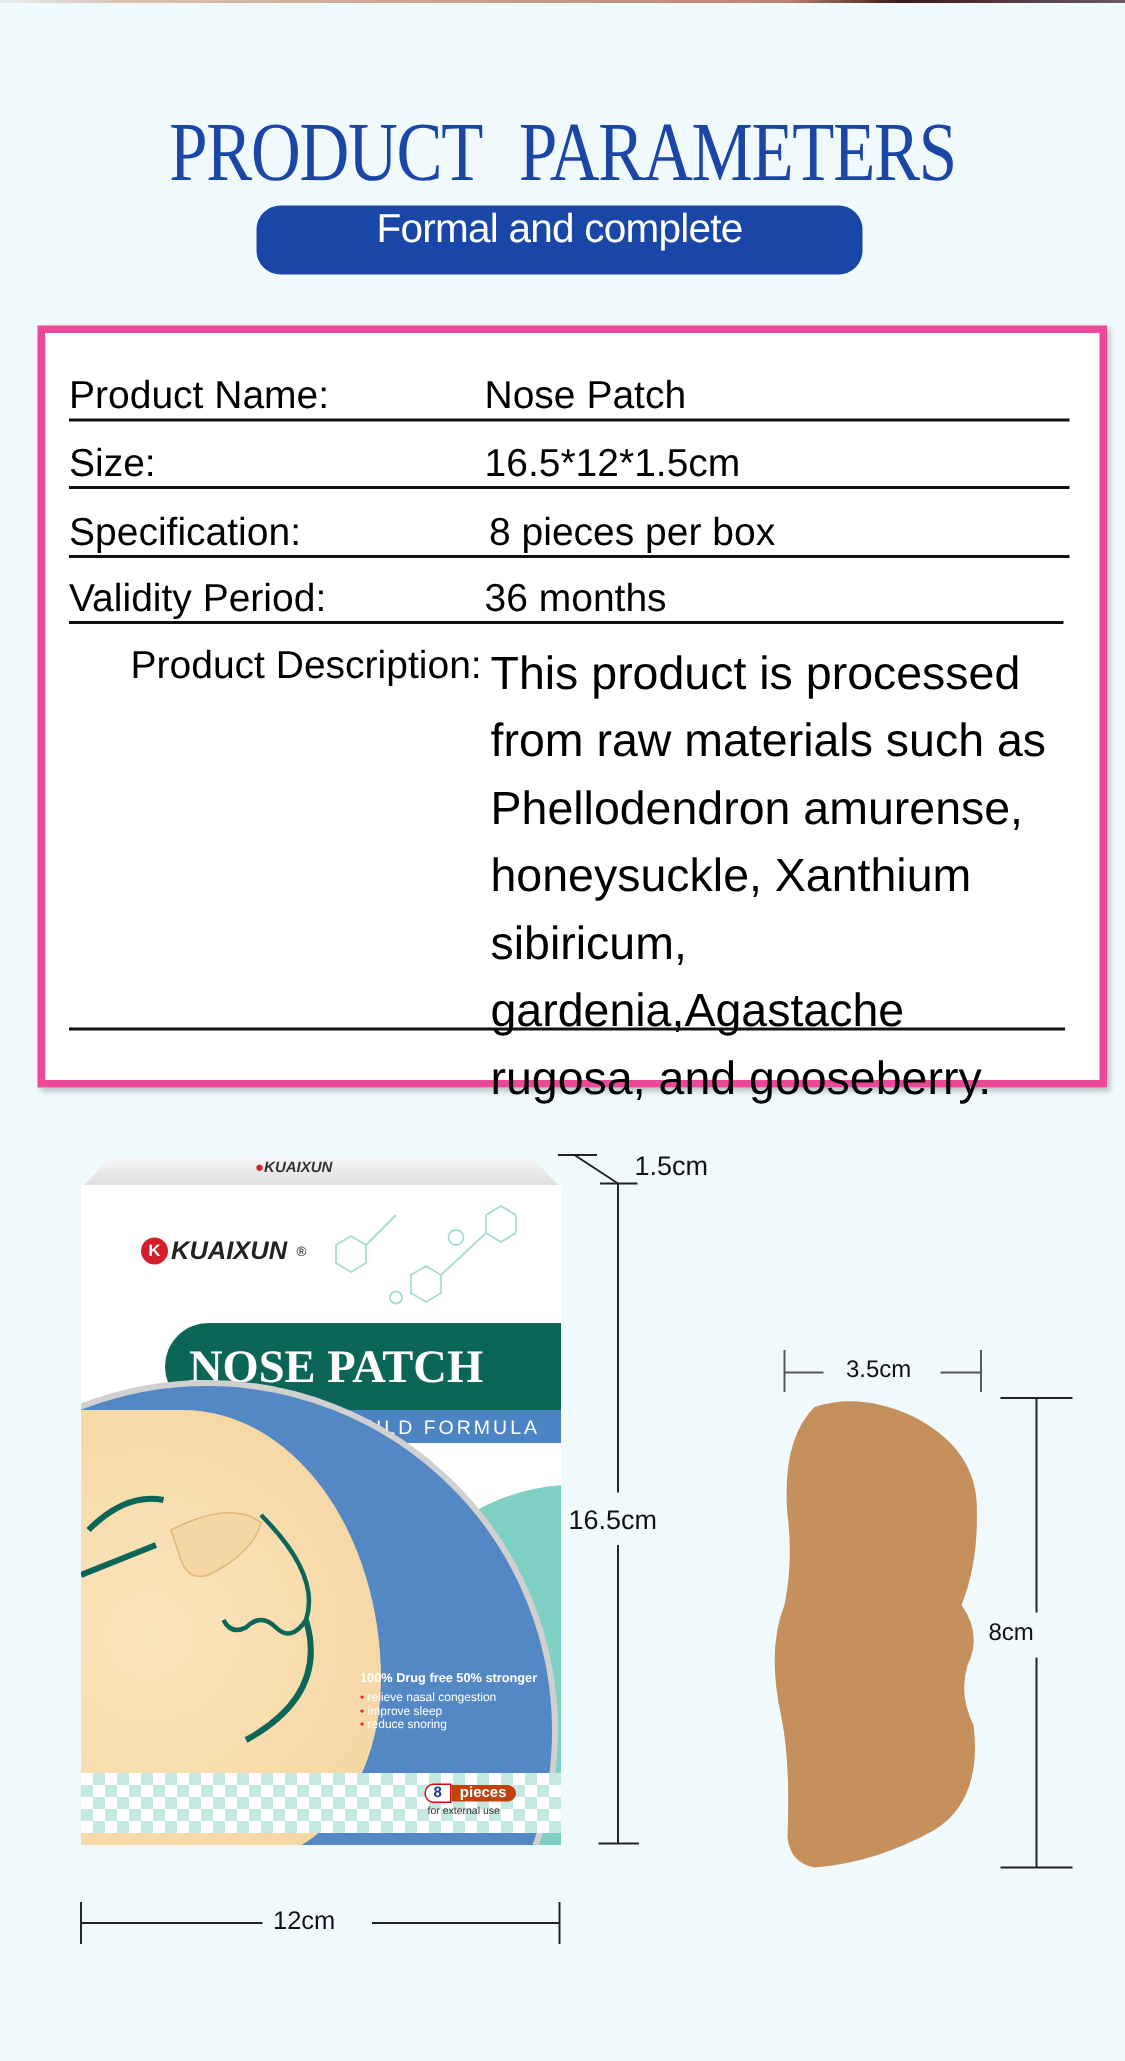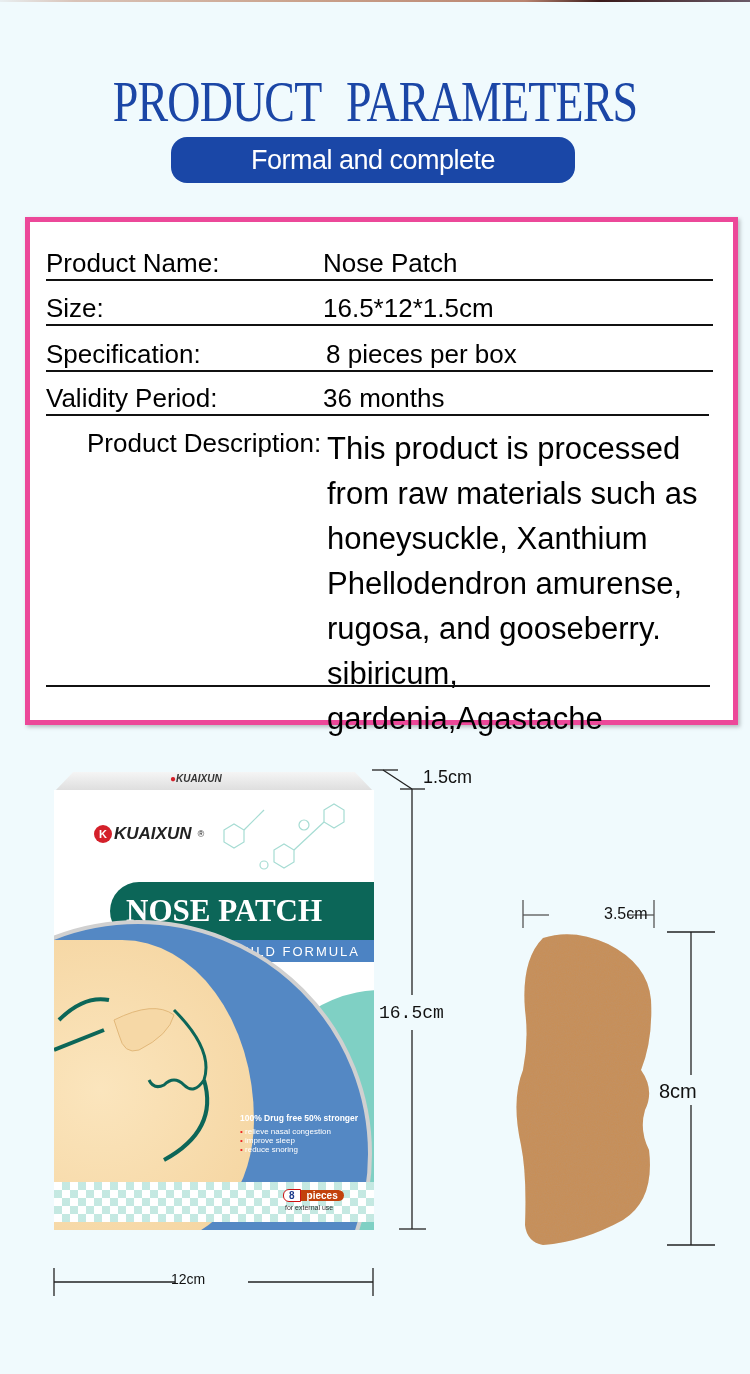--- a/index.html
+++ b/index.html
@@ -14,21 +14,21 @@
   }
   .title {
     position:absolute; left:0; top:72px; width:750px; text-align:center;
     font-family:"Liberation Serif", serif; font-size:56px; color:#1b46a6;
     letter-spacing:-1px; transform:scaleX(0.82); transform-origin:center;
     line-height:60px; word-spacing:18px;
   }
   .subtitle-pill {
     position:absolute; left:171px; top:137px; width:404px; height:46px;
     background:#1a47a7; border-radius:16px; color:#fff;
-    display:flex; align-items:center; justify-content:center;
+    display:flex; align-items:flex-start; justify-content:center;
     font-size:27px; letter-spacing:-0.5px;
   }
   .params-card {
     position:absolute; left:25px; top:217px; width:703px; height:498px;
     background:#fff; border:5px solid #ec4899;
     box-shadow:2px 2px 4px rgba(0,0,0,0.25);
   }
   .row { position:absolute; left:16px; width:667px; font-size:26px; color:#000; }
   .row .label { position:absolute; left:0; }
   .row .value { position:absolute; left:277px; }
@@ -113,24 +113,24 @@
     <span class="label">Validity Period:</span>
     <span class="value">36 months</span>
     <div class="rule" style="top:31px;right:4px;"></div>
   </div>
   <div class="row" style="top:206px;height:32px;margin-left:41px;">
     <span class="label">Product Description:</span>
   </div>
   <div class="desc-value">
     <div>This product is processed</div>
     <div>from raw materials such as</div>
+    <div>Phellodendron amurense,</div>
     <div>honeysuckle, Xanthium</div>
-    <div>Phellodendron amurense,</div>
+    <div>sibiricum, gardenia,Agastache</div>
     <div>rugosa, and gooseberry.</div>
-    <div>sibiricum, gardenia,Agastache</div>
   </div>
   <div style="position:absolute;left:16px;width:664px;top:463px;height:2px;background:#111;"></div>
 </div>
 
 <div class="box-top"></div>
 <div class="box-brand-top">
   <span style="color:#d4202a;">●</span><span>KUAIXUN</span>
 </div>
 
 <div class="box-front">
@@ -198,24 +198,24 @@
     <line x1="627" y1="915" x2="654" y2="915" stroke="#555"></line>
 
     <line x1="667" y1="932" x2="715" y2="932"></line>
     <line x1="691" y1="932" x2="691" y2="1075"></line>
     <line x1="691" y1="1105" x2="691" y2="1245"></line>
     <line x1="667" y1="1245" x2="715" y2="1245"></line>
   </g>
 </svg>
 
 <div class="dim-text" style="left:423px;top:767px;">1.5cm</div>
-<div class="dim-text" style="left:379px;top:1003px;font-family:Liberation Mono, monospace;">16.5cm</div>
-<div class="dim-text" style="left:171px;top:1271px;font-size:14px;">12cm</div>
-<div class="dim-text" style="left:564px;top:905px;font-size:16px;margin-left:40px;">3.5cm</div>
-<div class="dim-text" style="left:659px;top:1080px;font-size:20px;">8cm</div>
+<div class="dim-text" style="left:379px;top:1003px;">16.5cm</div>
+<div class="dim-text" style="left:182px;top:1271px;font-size:17px;">12cm</div>
+<div class="dim-text" style="left:564px;top:905px;font-size:16px;">3.5cm</div>
+<div class="dim-text" style="left:659px;top:1080px;font-size:16px;">8cm</div>
 
 <svg class="patch" viewBox="0 0 150 320">
   <defs>
     <filter id="grain">
       <feTurbulence type="fractalNoise" baseFrequency="0.9" numOctaves="2" result="n"></feTurbulence>
       <feColorMatrix type="matrix" values="0 0 0 0 0.45  0 0 0 0 0.32  0 0 0 0 0.2  0 0 0 0.35 0" in="n" result="c"></feColorMatrix>
       <feComposite in="c" in2="SourceGraphic" operator="in" result="g"></feComposite>
       <feMerge>
           <feMergeNode in="SourceGraphic"></feMergeNode>
           <feMergeNode in="g"></feMergeNode>

